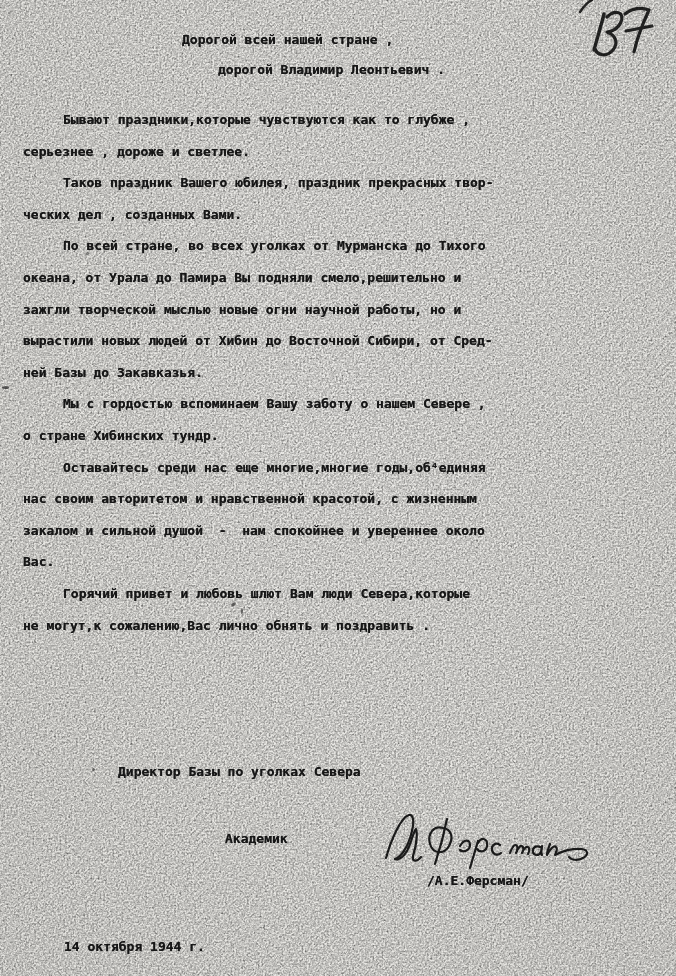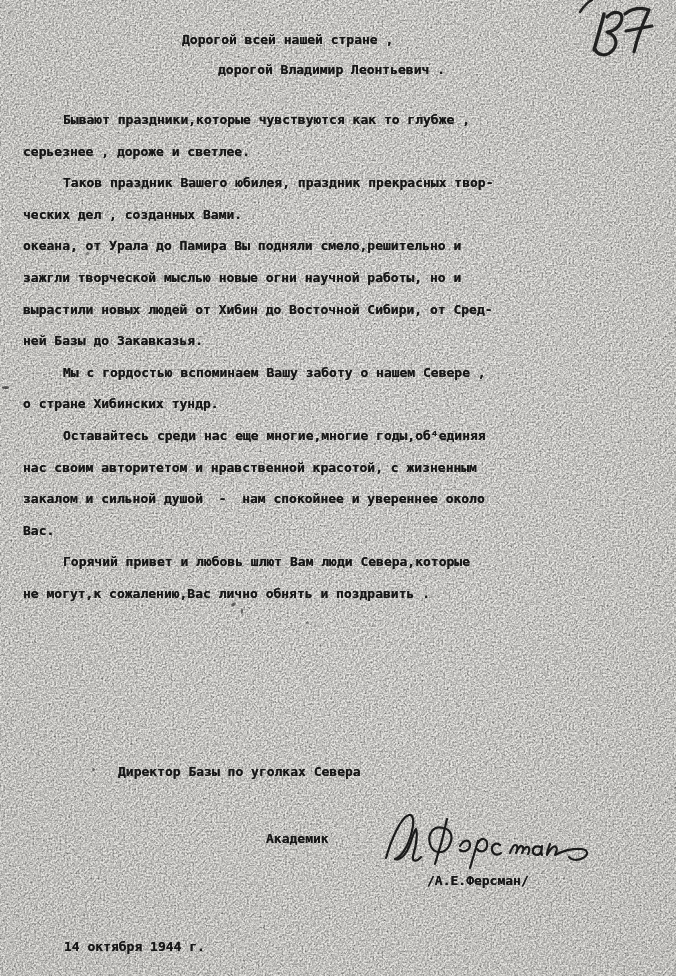--- a/index.html
+++ b/index.html
@@ -28,21 +28,21 @@
     position:absolute;
     left:23px; top:104px; width:650px;
     font-size:13px;
     line-height:31.6px;
     text-shadow:0 0 0.6px rgba(25,25,25,0.8);
   }
   .line { white-space:pre; }
   .indent { padding-left:40px; }
   .so1 { left:118px; top:761px; }
   .so2 { left:168px; top:795px; }
-  .so3 { left:225px; top:828px;margin-left:41px; }
+  .so3 { left:225px; top:828px; }
   .typed-name { left:427px; top:870px; }
   .date-line { left:64px; top:936px; }
   .hand-svg { position:absolute; pointer-events:none; }
   .noise { position:absolute; left:0; top:0; pointer-events:none; }
   .speck { position:absolute; background:#2b2b2b; border-radius:50%; opacity:.65; }
 </style>
 </head>
 <body>
 
 <div class="page">
@@ -58,20 +58,21 @@
   </svg>
 
   <div class="typed sal1">Дорогой всей нашей стране ,</div>
   <div class="typed sal2">дорогой Владимир Леонтьевич .</div>
 
   <div class="body-text">
     <div class="line indent">Бывают праздники,которые чувствуются как то глубже ,</div>
     <div class="line">серьезнее , дороже и светлее.</div>
     <div class="line indent">Таков праздник Вашего юбилея, праздник прекрасных твор-</div>
     <div class="line">ческих дел , созданных Вами.</div>
+    <div class="line indent">По всей стране, во всех уголках от Мурманска до Тихого</div>
     <div class="line">океана, от Урала до Памира Вы подняли смело,решительно и</div>
     <div class="line">зажгли творческой мыслью новые огни научной работы, но и</div>
     <div class="line">вырастили новых людей от Хибин до Восточной Сибири, от Сред-</div>
     <div class="line">ней Базы до Закавказья.</div>
     <div class="line indent">Мы с гордостью вспоминаем Вашу заботу о нашем Севере ,</div>
     <div class="line">о стране Хибинских тундр.</div>
     <div class="line indent">Оставайтесь среди нас еще многие,многие годы,об⁴единяя</div>
     <div class="line">нас своим авторитетом и нравственной красотой, с жизненным</div>
     <div class="line">закалом и сильной душой  -  нам спокойнее и увереннее около</div>
     <div class="line">Вас.</div>

